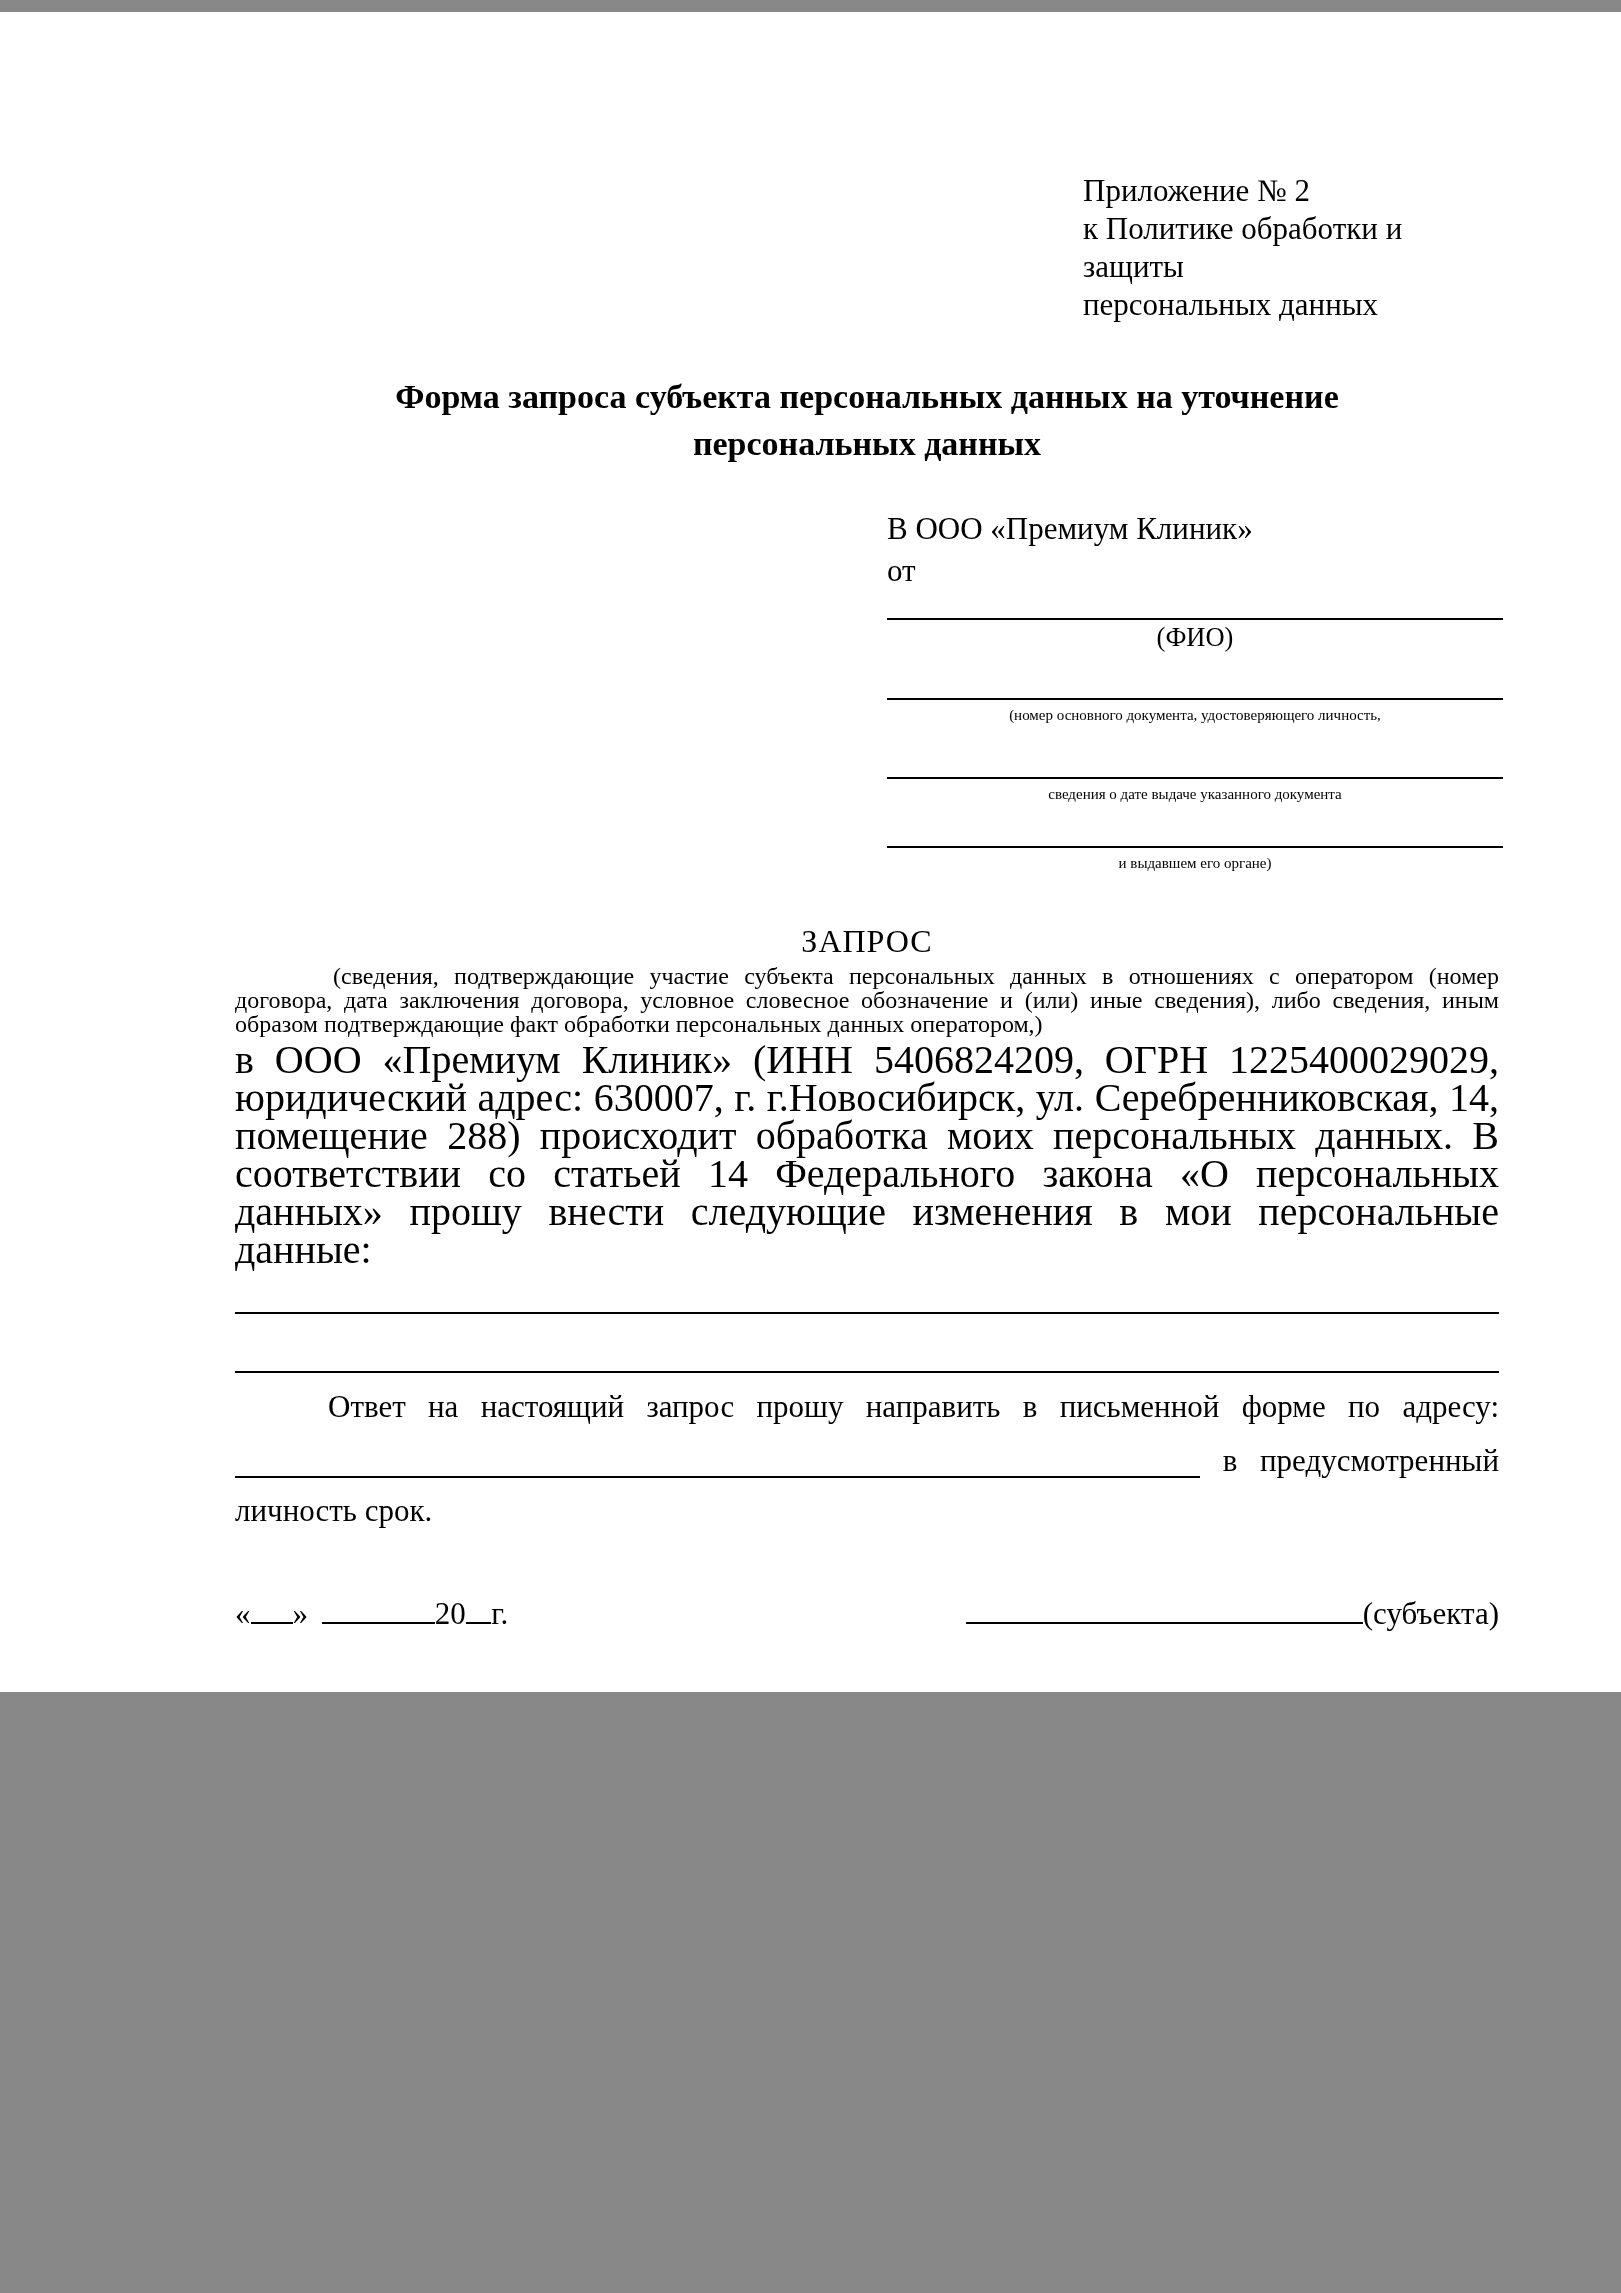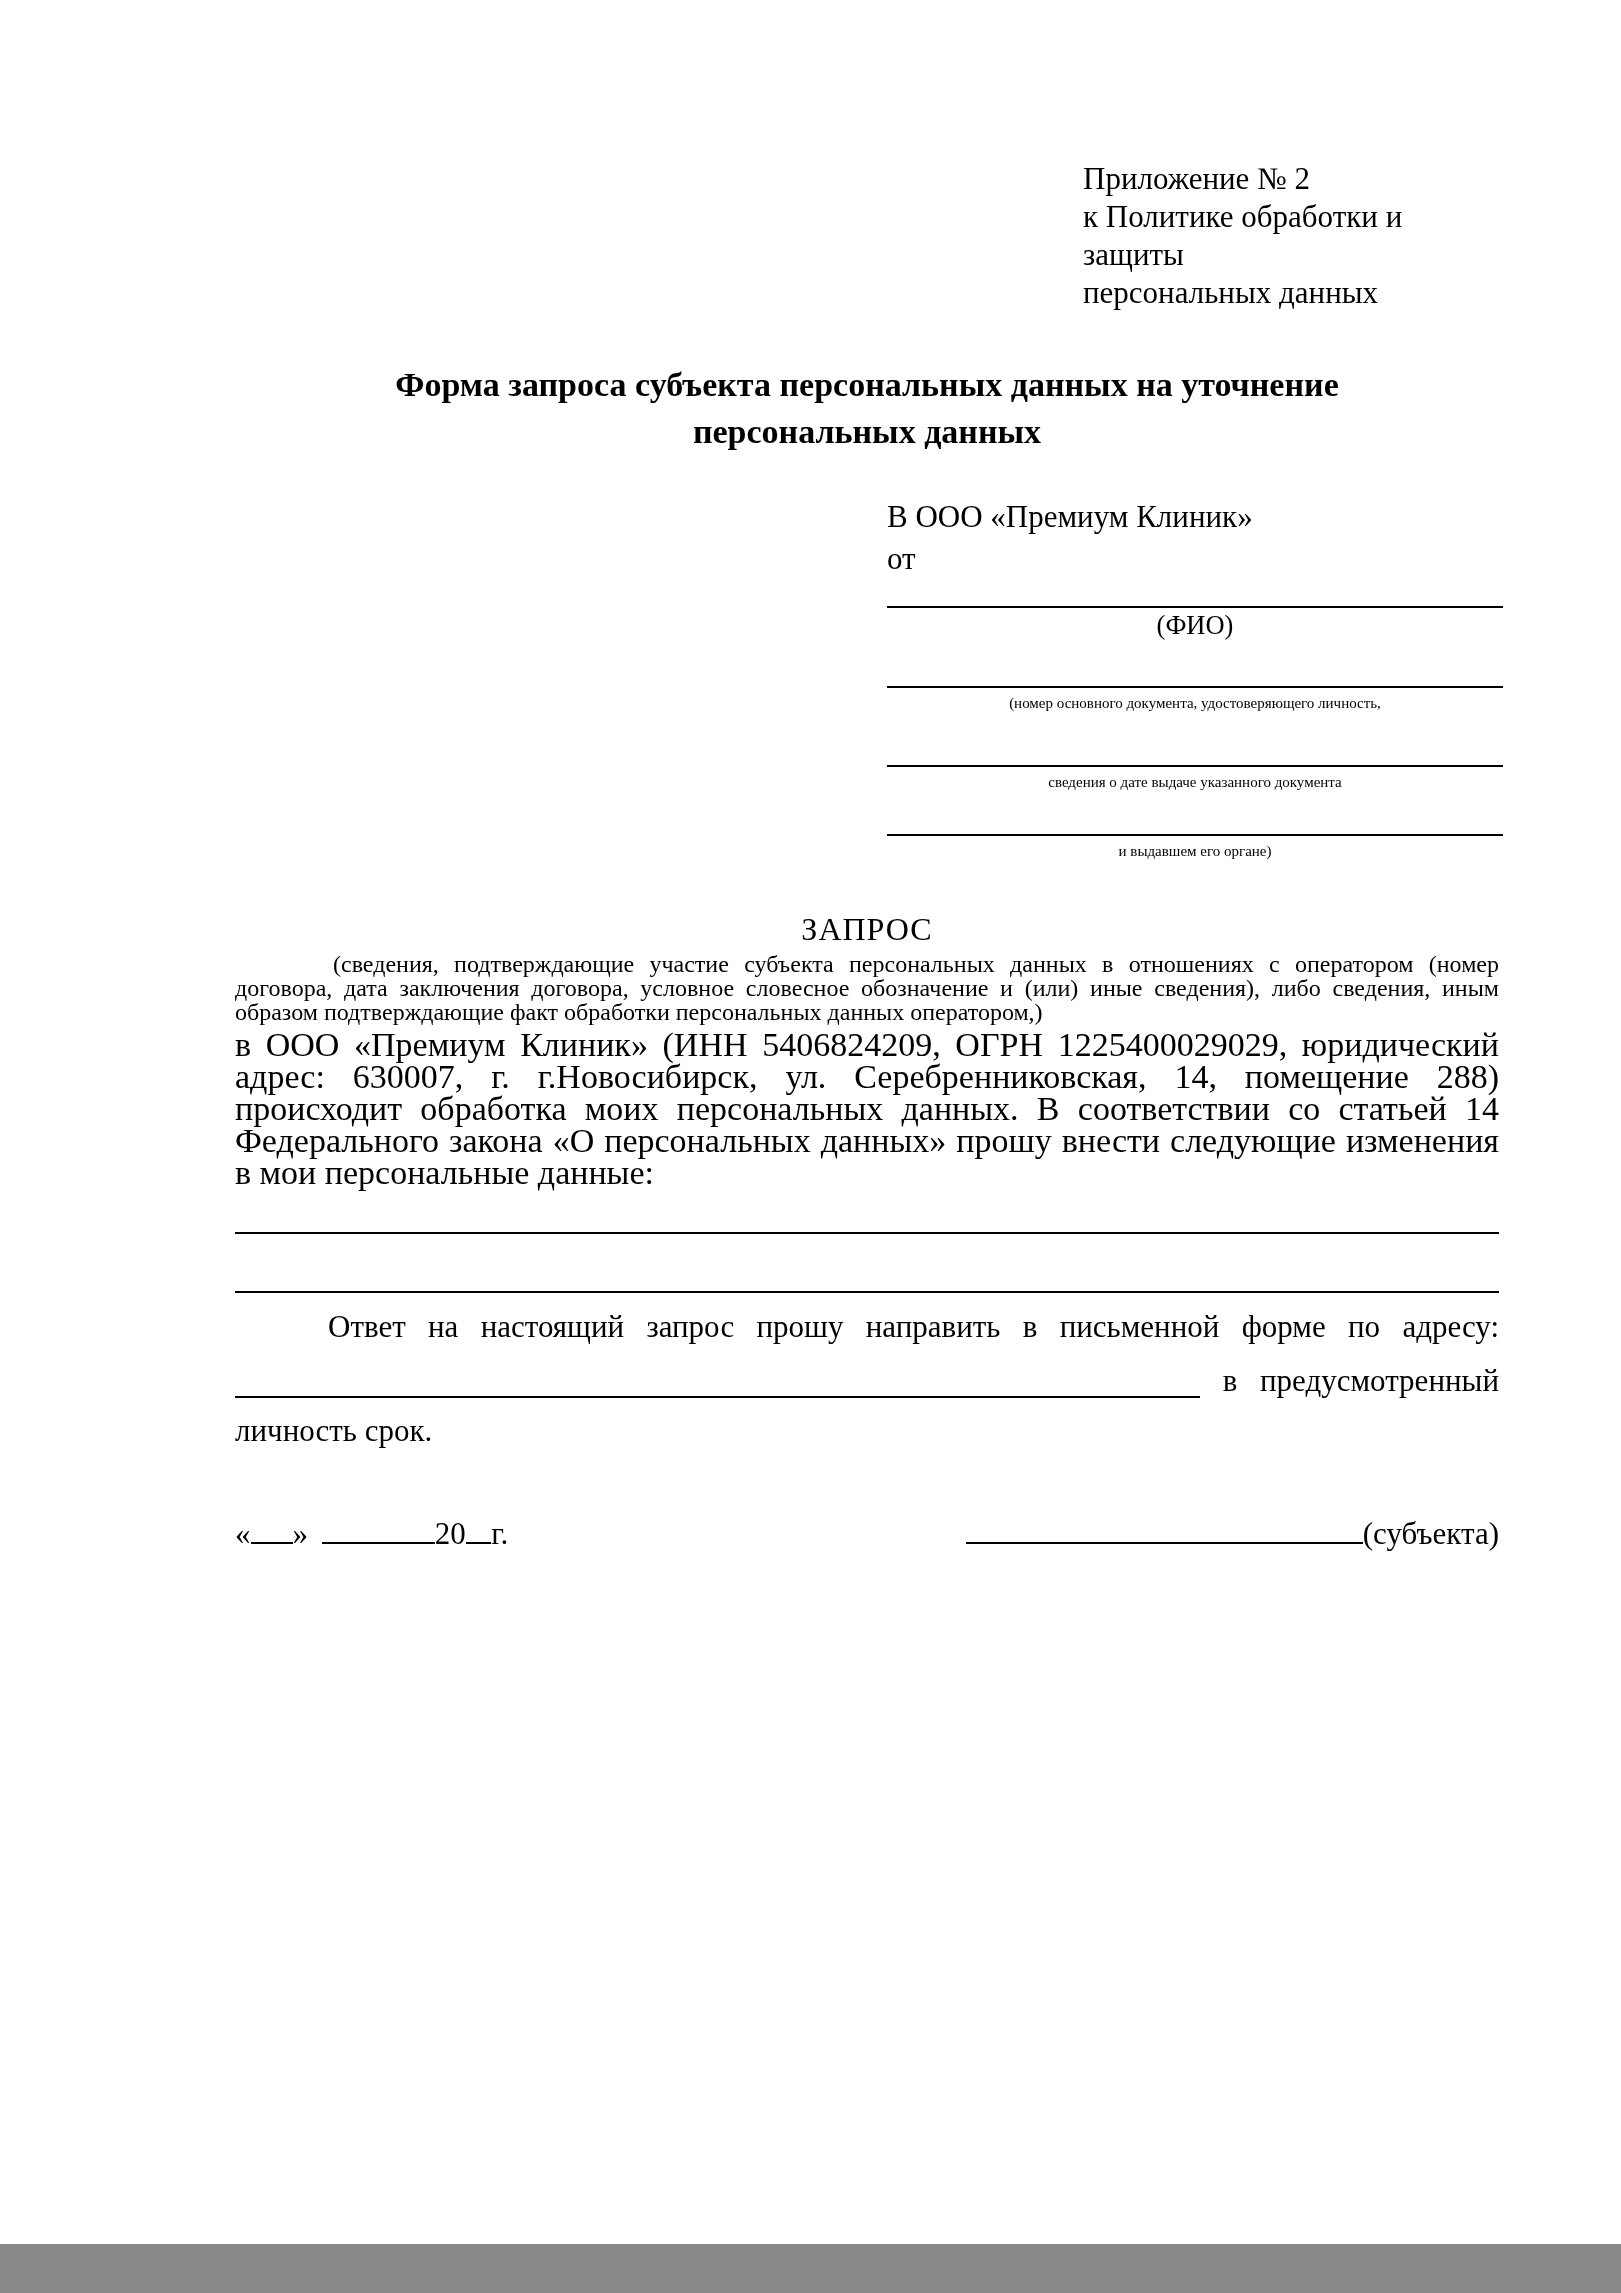--- a/index.html
+++ b/index.html
@@ -3,22 +3,22 @@
 <meta charset="utf-8">
 <style>
   html, body {
     margin: 0;
     padding: 0;
     background: #888;
   }
   .page {
     position: relative;
     width: 1621px;
-    height: 2244px;
-    margin: 0 auto;
+    height: 1680px;
+    margin: 12px auto;
     background: #ffffff;
     color: #000000;
     font-family: "Liberation Serif", "DejaVu Serif", serif;
     overflow: hidden;
     box-sizing: border-box;
     padding-top: 160px;
   }
   .content {
     margin-left: 235px;
     width: 1264px;
@@ -83,22 +83,22 @@
   }
   .small-print {
     margin-top: 2px;
     font-size: 24px;
     line-height: 24px;
     text-align: justify;
     text-indent: 98px;
   }
   .body-par {
     margin-top: 5.9px;
-    font-size: 34px;
-    line-height: 32px;
+    font-size: 40px;
+    line-height: 38px;
     text-align: justify;
   }
 
   .blank { border-bottom: 2.9px solid #000; }
   .b1 { height: 43px; }
   .b2 { height: 57px; }
 
   .reply1 {
     margin-top: 5.9px;
     font-size: 31px;

